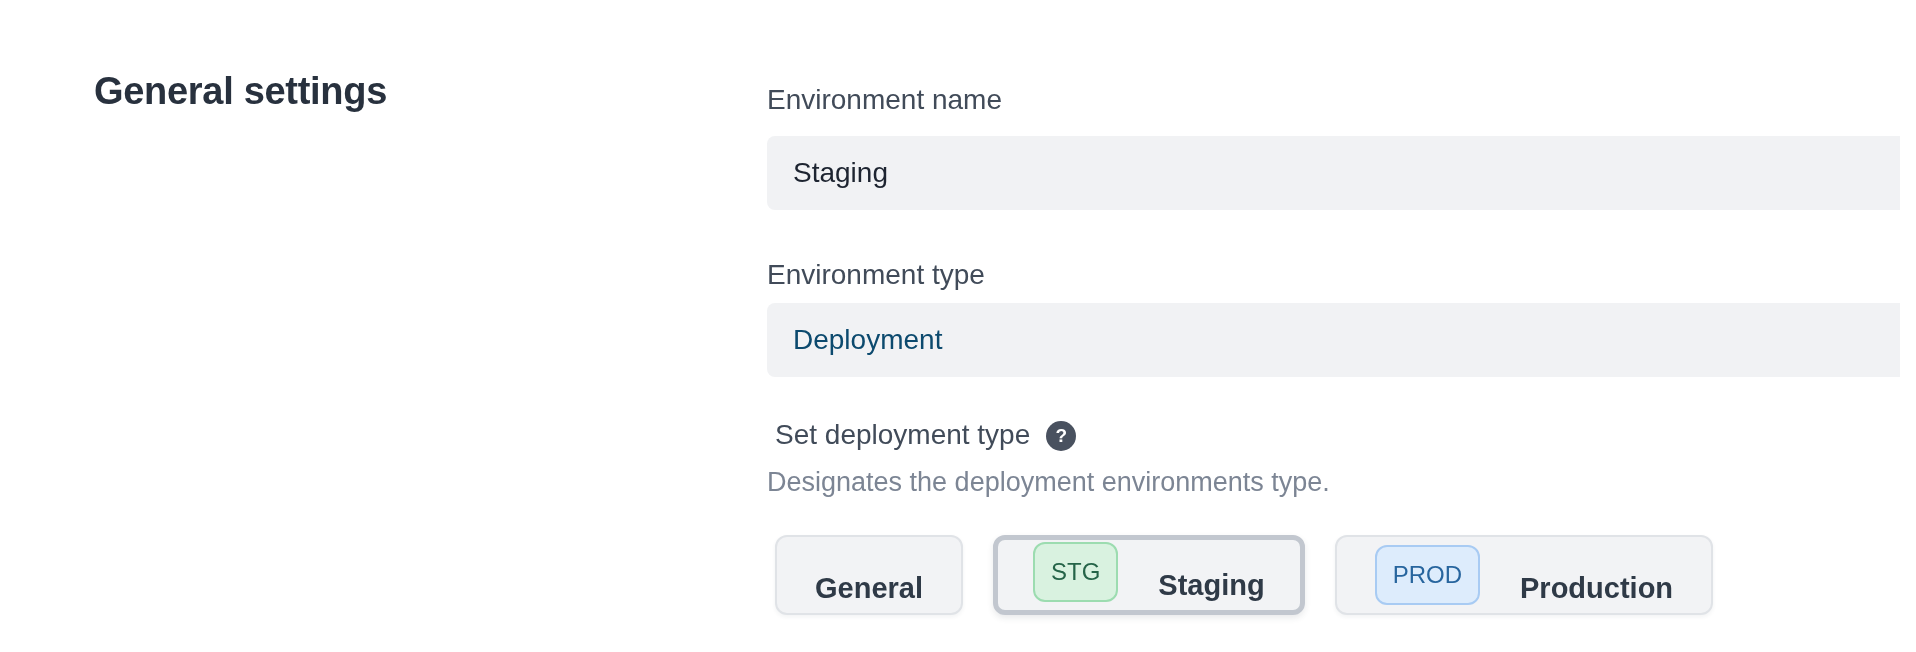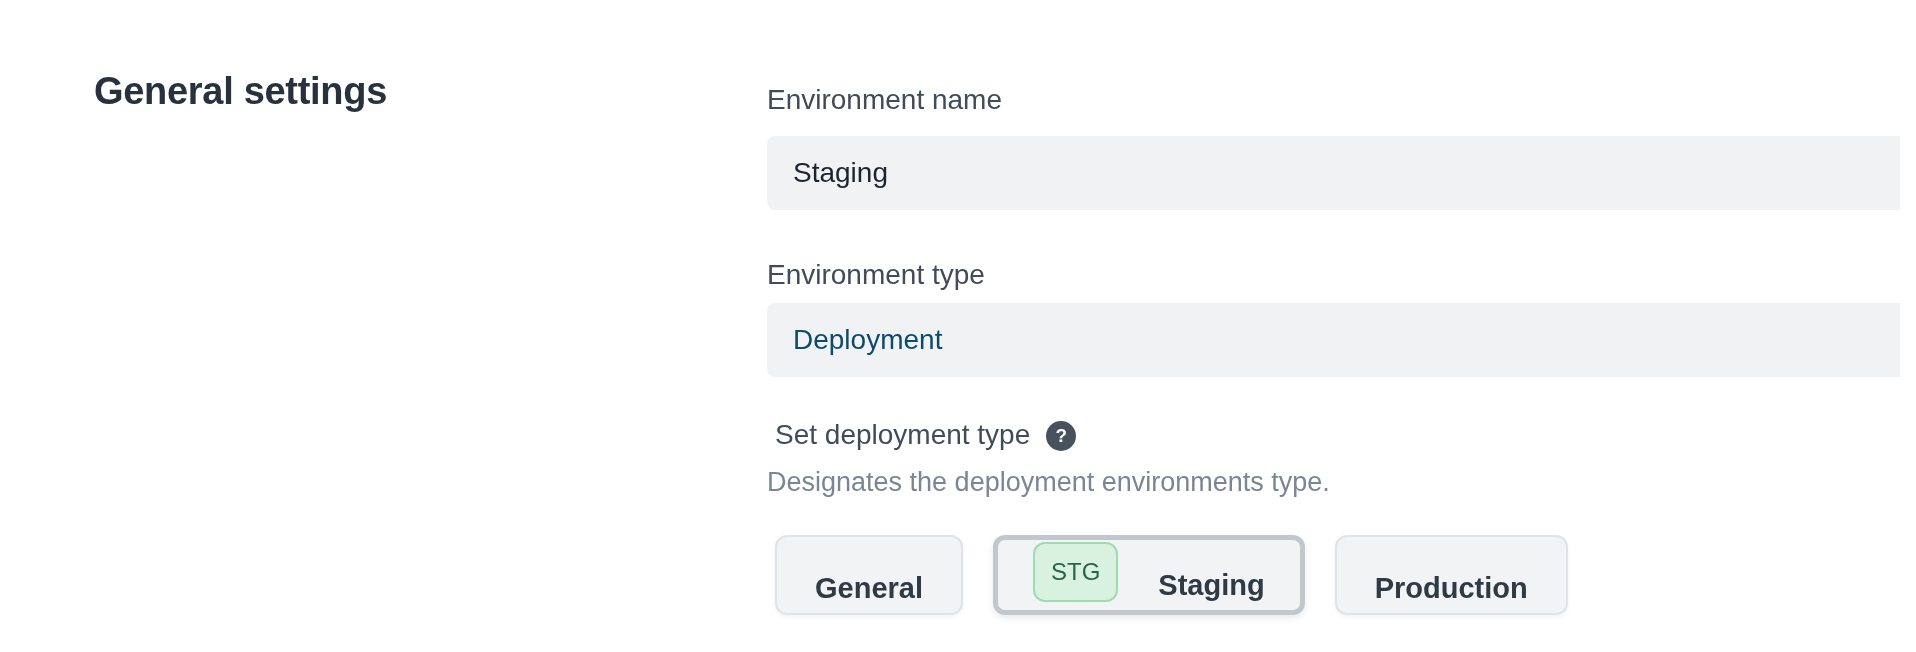--- a/index.html
+++ b/index.html
@@ -167,19 +167,20 @@
       <button class="option-btn">
         <span>General</span>
       </button>
 
       <button class="option-btn selected">
         <span class="env-badge badge-stg">STG</span>
         <span>Staging</span>
       </button>
 
       <button class="option-btn">
+        <span class="env-badge badge-prod">PROD</span>
         <span>Production</span>
       </button>
 
     </div>
 
   </div>
 </div>
 
 </body></html>

